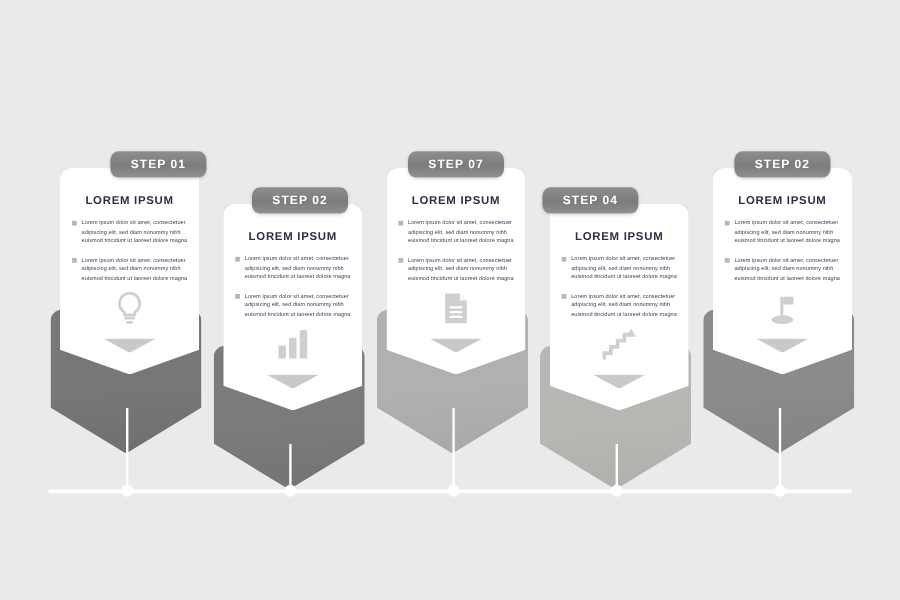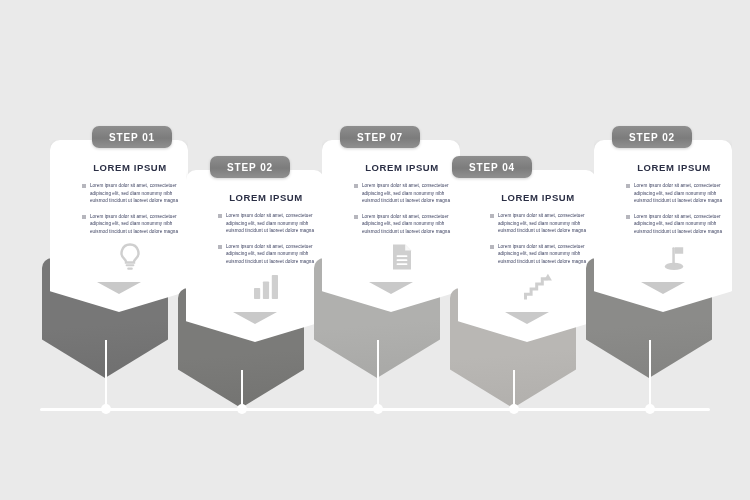--- a/index.html
+++ b/index.html
@@ -72,21 +72,20 @@
 
   
   .card {
     position: absolute;
     width: 116px;
     background: #ffffff;
     border-radius: 10px;
     -webkit-clip-path: polygon(0% 0%, 100% 0%, 100% 88%, 50% 100%, 0% 88%);
     clip-path: polygon(0% 0%, 100% 0%, 100% 88%, 50% 100%, 0% 88%);
     box-shadow: 0 2px 6px rgba(0,0,0,0.10);
-    padding-left: 22px;
   }
 
   .card-inner {
     padding: 22px 10px 0 10px;
     box-sizing: border-box;
   }
 
   
   .step-badge {
     position: absolute;

